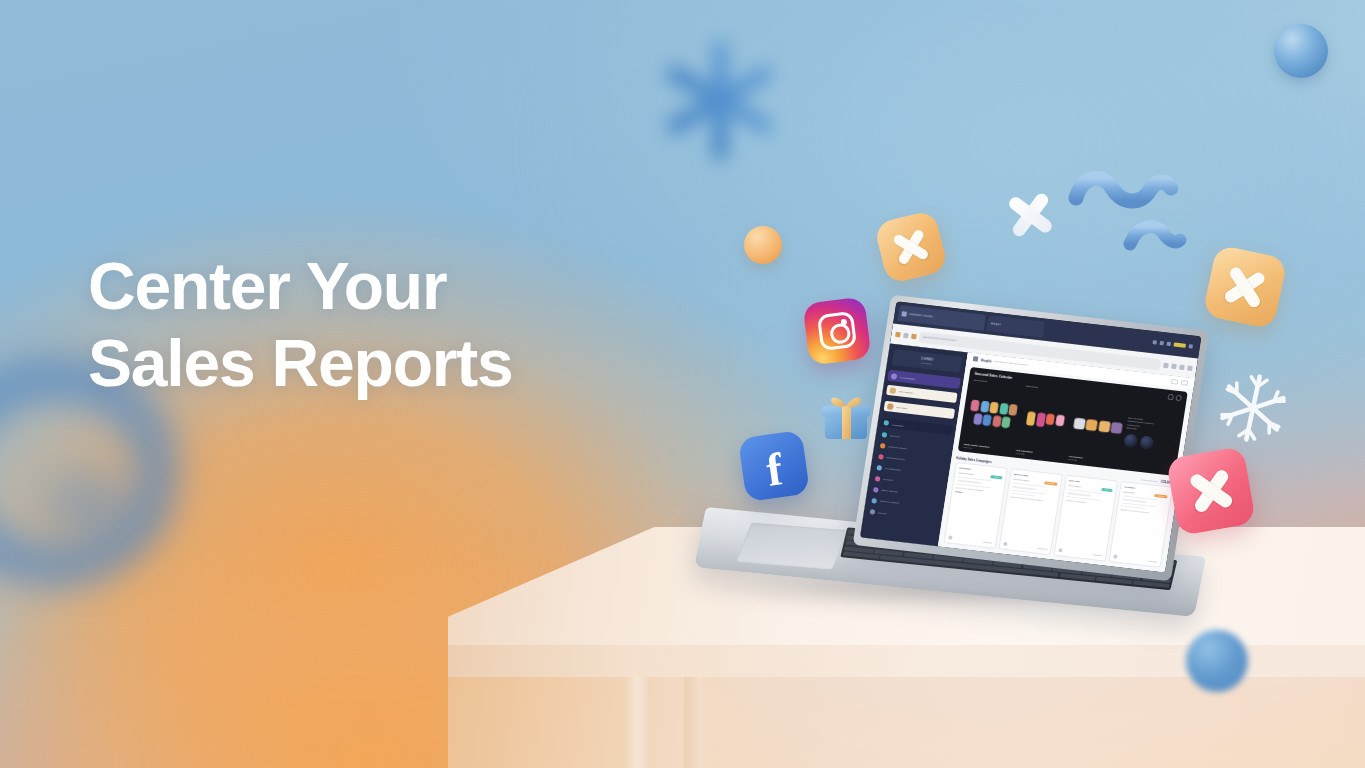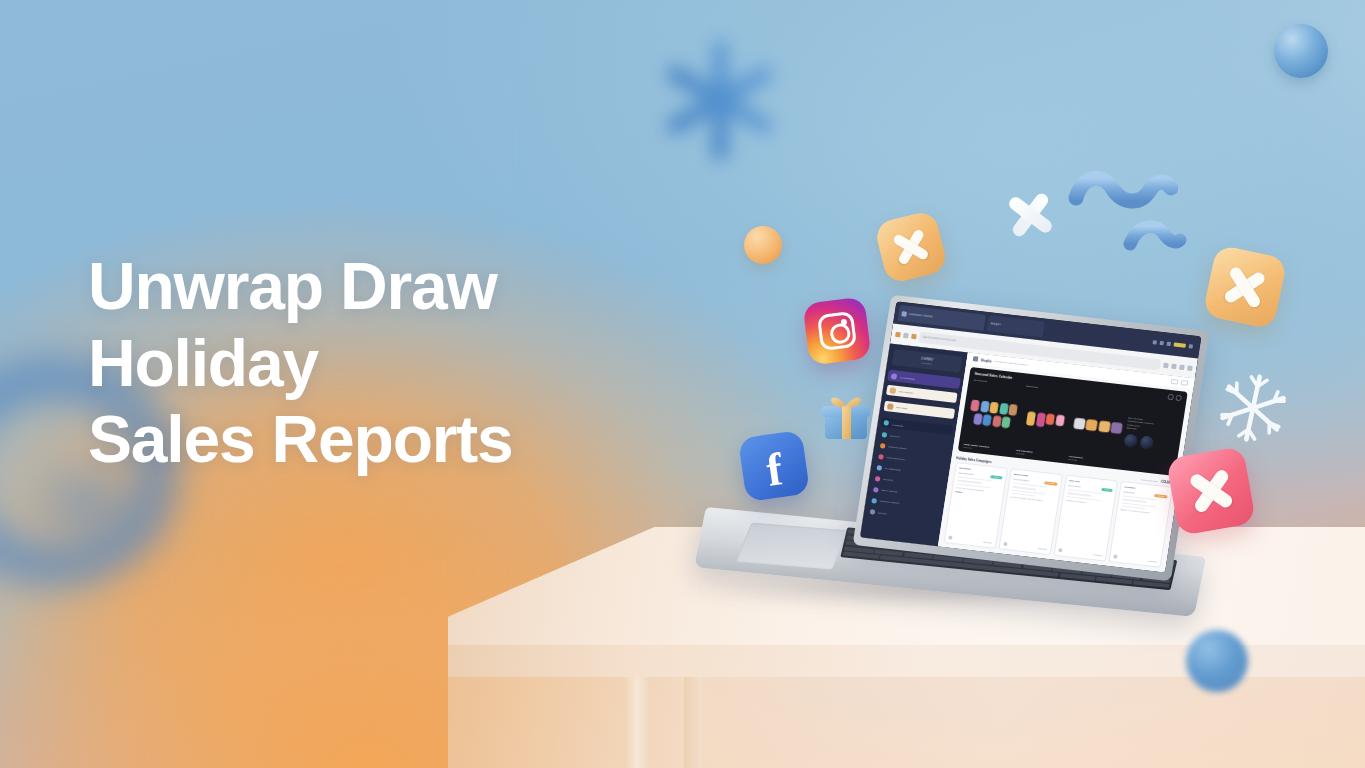--- a/index.html
+++ b/index.html
@@ -731,18 +731,17 @@
   </div>
 
   <div class="obj fb">
     <span class="fb-f">f</span>
   </div>
 
   <div class="fg-ring"></div>
   <div class="fg-ring-inner"></div>
 
   <div class="headline">
-    <span>Unwrap Draw</span>
-    <span>Holiday</span>
+    <span>Center Your</span>
     <span>Sales Reports</span>
   </div>
 
 </div>
 
 </body></html>

